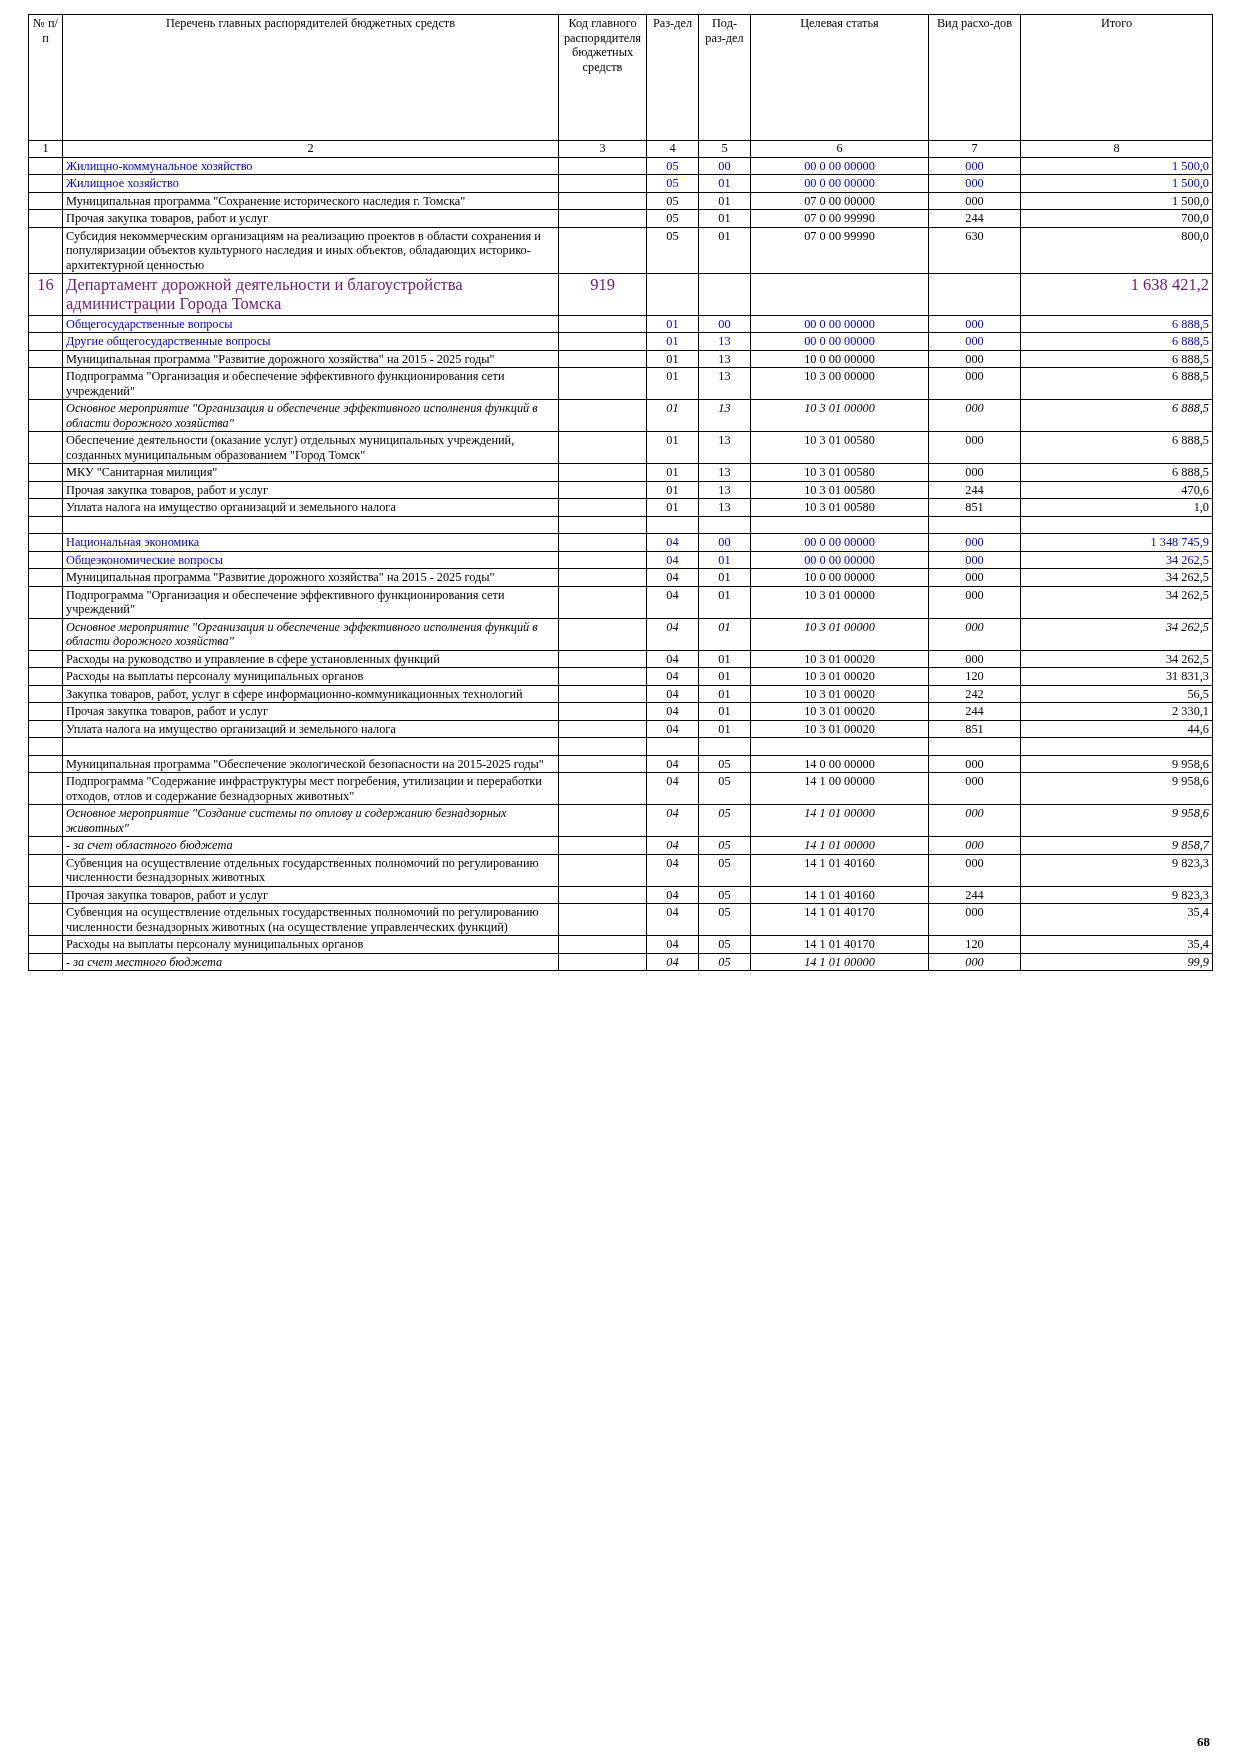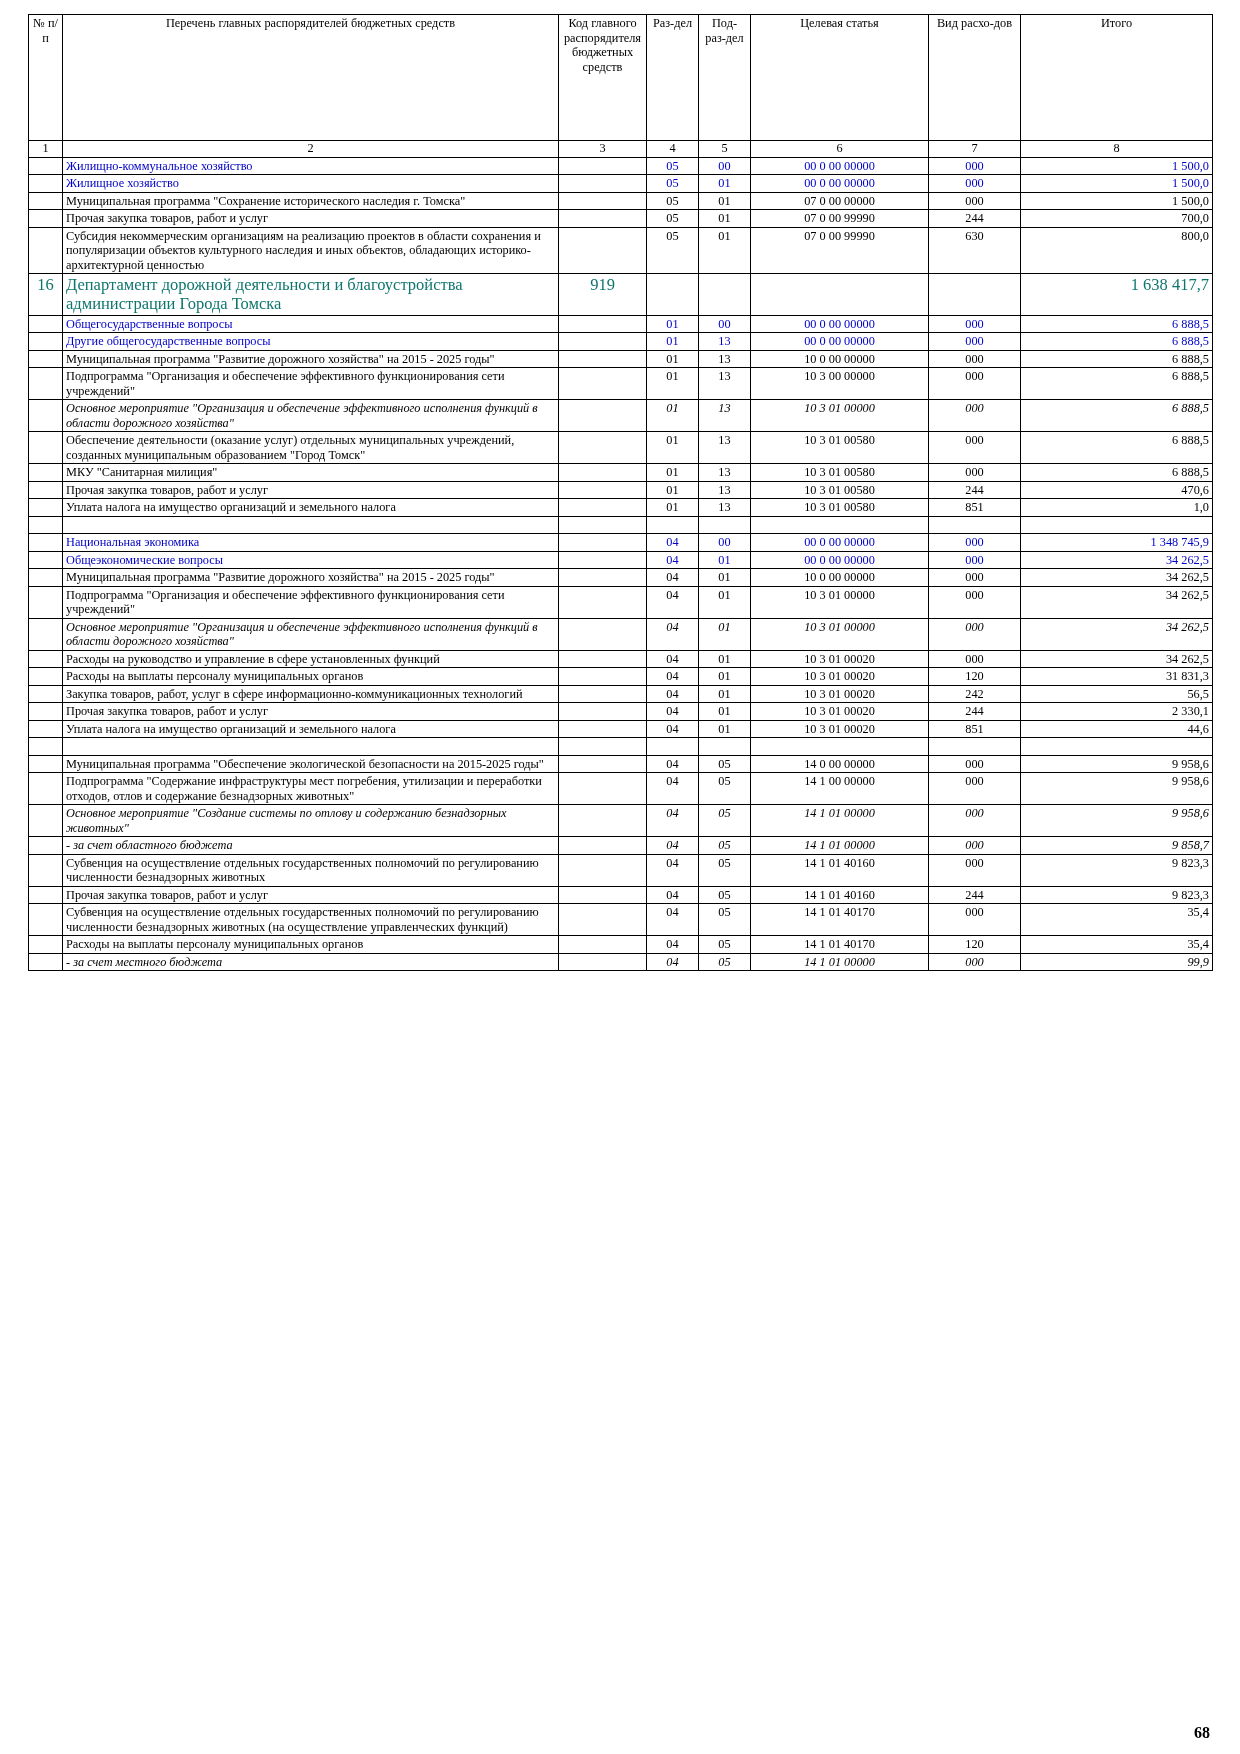--- a/index.html
+++ b/index.html
@@ -56,36 +56,36 @@
     padding: 0 2px 1px 2px;
     text-align: center;
     font-size: 12.3px;
   }
 
   .c-num  { text-align: center; }
   .c-code { text-align: center; }
   .c-sum  { text-align: right; padding-right: 5px; }
 
   .blue { color: #0000c8; font-weight: bold; }
-  .red  { color: #0f766e; font-weight: bold; }
+  .red  { color: #701a75; font-weight: bold; }
   .bold { font-weight: bold; }
   .ital { font-style: italic; }
   .bi   { font-weight: bold; font-style: italic; }
 
   .indent1 { padding-left: 12px; }
   .indent2 { padding-left: 20px; }
 
   .bigrow td { font-size: 16.5px; line-height: 1.30; }
   .spacer td { height: 9px; border-left: 1px solid #000; border-right: 1px solid #000;
                border-top: 1px solid #000; border-bottom: 1px solid #000; }
   .pagenum {
     position: absolute;
     right: 30px;
-    bottom: 12px;
-    font-size: 16px;
+    bottom: 4px;
+    font-size: 13px;
     font-weight: bold;
   }
 </style>
 </head>
 <body>
 
 <div class="page">
 
   <table class="budget">
     <colgroup>
@@ -172,21 +172,21 @@
           <td class="c-sum">800,0</td>
         </tr>
         <tr class="bigrow">
           <td class="c-num red">16</td>
           <td class="red">Департамент дорожной деятельности и благоустройства администрации Города Томска</td>
           <td class="c-num red">919</td>
           <td class="c-code red">&nbsp;</td>
           <td class="c-code red">&nbsp;</td>
           <td class="c-code red">&nbsp;</td>
           <td class="c-code red">&nbsp;</td>
-          <td class="c-sum red">1 638 417,7</td>
+          <td class="c-sum red">1 638 421,2</td>
         </tr>
         <tr>
           <td class="c-num blue">&nbsp;</td>
           <td class="blue">Общегосударственные вопросы</td>
           <td class="c-num blue">&nbsp;</td>
           <td class="c-code blue">01</td>
           <td class="c-code blue">00</td>
           <td class="c-code blue">00 0 00 00000</td>
           <td class="c-code blue">000</td>
           <td class="c-sum blue">6 888,5</td>

